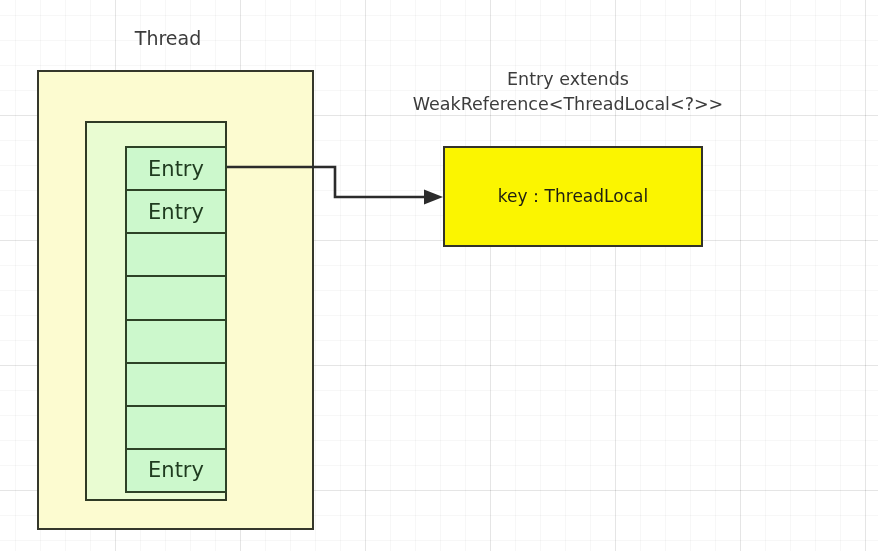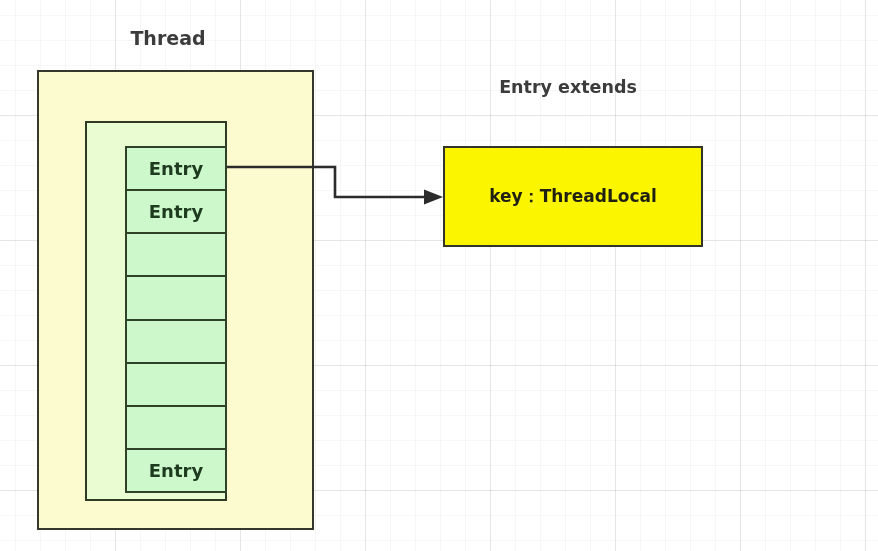--- a/index.html
+++ b/index.html
@@ -25,21 +25,20 @@
     background-size:
       25px 25px,
       25px 25px,
       125px 125px,
       125px 125px;
     background-position:
       -10px -10px,
       -10px -10px,
       -10px -10px,
       -10px -10px;
-    font-weight: bold;
   }
 
   
   .label {
     position: absolute;
     color: #3a3a3a;
     white-space: pre;
     text-align: center;
     line-height: 1.18;
   }
@@ -52,21 +51,21 @@
   }
   #tlm-label {
     left: 96px;
     top: 87px;
     width: 160px;
     font-size: 19px;
     color: #3d3a20;
   }
   #entry-extends-label {
     left: 393px;
-    top: 75px;
+    top: 67px;
     width: 350px;
     font-size: 17.5px;
     color: #3c3c3c;
     line-height: 1.45;
   }
 
   
   #thread-box {
     position: absolute;
     left: 37px;
@@ -104,21 +103,21 @@
     background: #ccf8cc;
   }
   .entry-cell {
     flex: 1 1 0;
     background: #ccf8cc;
     border-bottom: 2px solid #2d4226;
     box-sizing: border-box;
     display: flex;
     align-items: center;
     justify-content: center;
-    font-size: 18px;
+    font-size: 21px;
     color: #1f3b1f;
   }
   .entry-cell:last-child {
     border-bottom: none;
   }
 
   
   #arrow-layer {
     position: absolute;
     left: 0;
@@ -166,21 +165,21 @@
     <div class="entry-cell">Entry</div>
     <div class="entry-cell">Entry</div>
     <div class="entry-cell"></div>
     <div class="entry-cell"></div>
     <div class="entry-cell"></div>
     <div class="entry-cell"></div>
     <div class="entry-cell"></div>
     <div class="entry-cell">Entry</div>
   </div>
 
-  <div class="label" id="entry-extends-label"><span>Entry extends</span><br></div>
+  <div class="label" id="entry-extends-label"><span>Entry extends</span><br><span>WeakReference&lt;ThreadLocal&lt;?&gt;&gt;</span></div>
 
   <svg id="arrow-layer" viewBox="0 0 878 551" xmlns="http://www.w3.org/2000/svg">
     <polyline points="227,167 335,167 335,197 432,197" fill="none" stroke="#2b2b2b" stroke-width="2.6" stroke-linejoin="miter" stroke-linecap="butt"></polyline>
     <polygon points="443,197 424,189.5 424,204.5" fill="#2b2b2b"></polygon>
   </svg>
 
   <div id="entry-detail-box">
     <div class="detail-line">key：ThreadLocal</div>
   </div>
 

